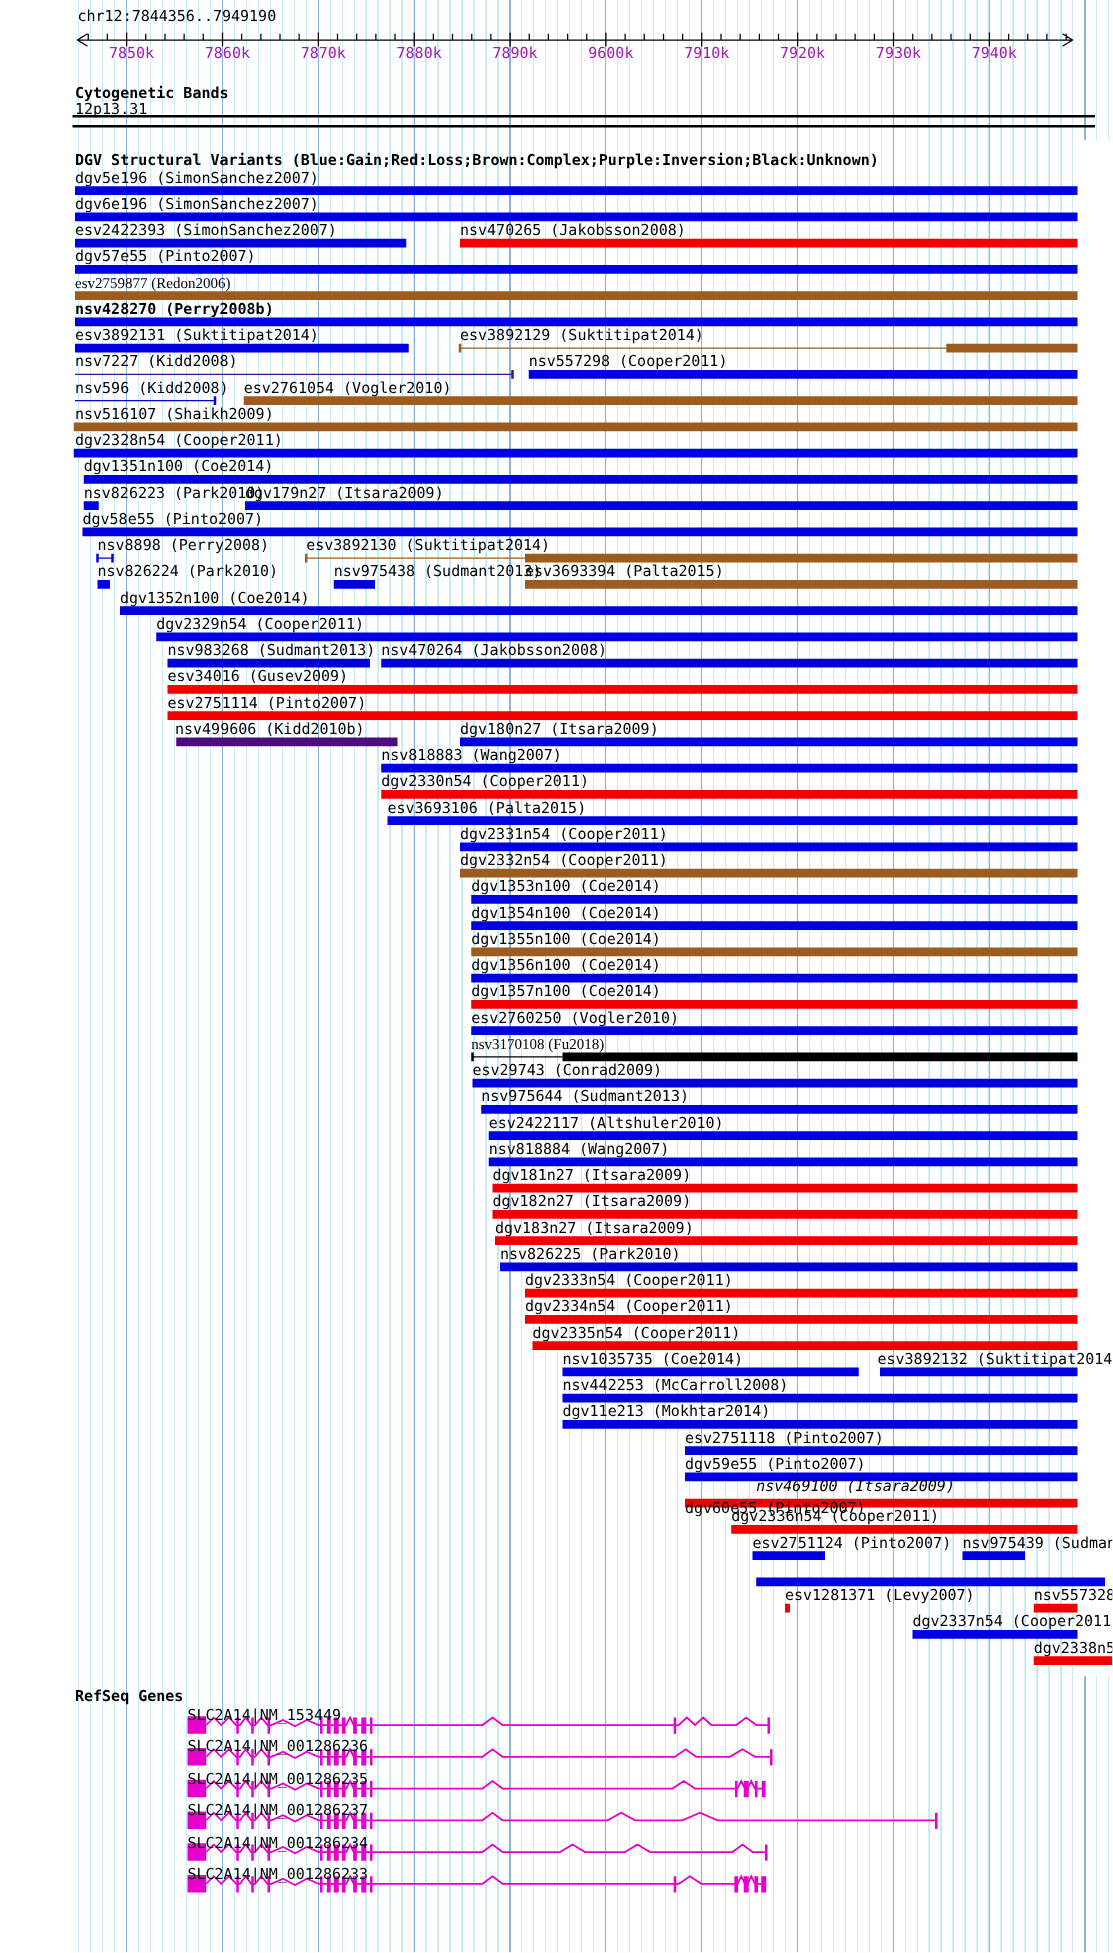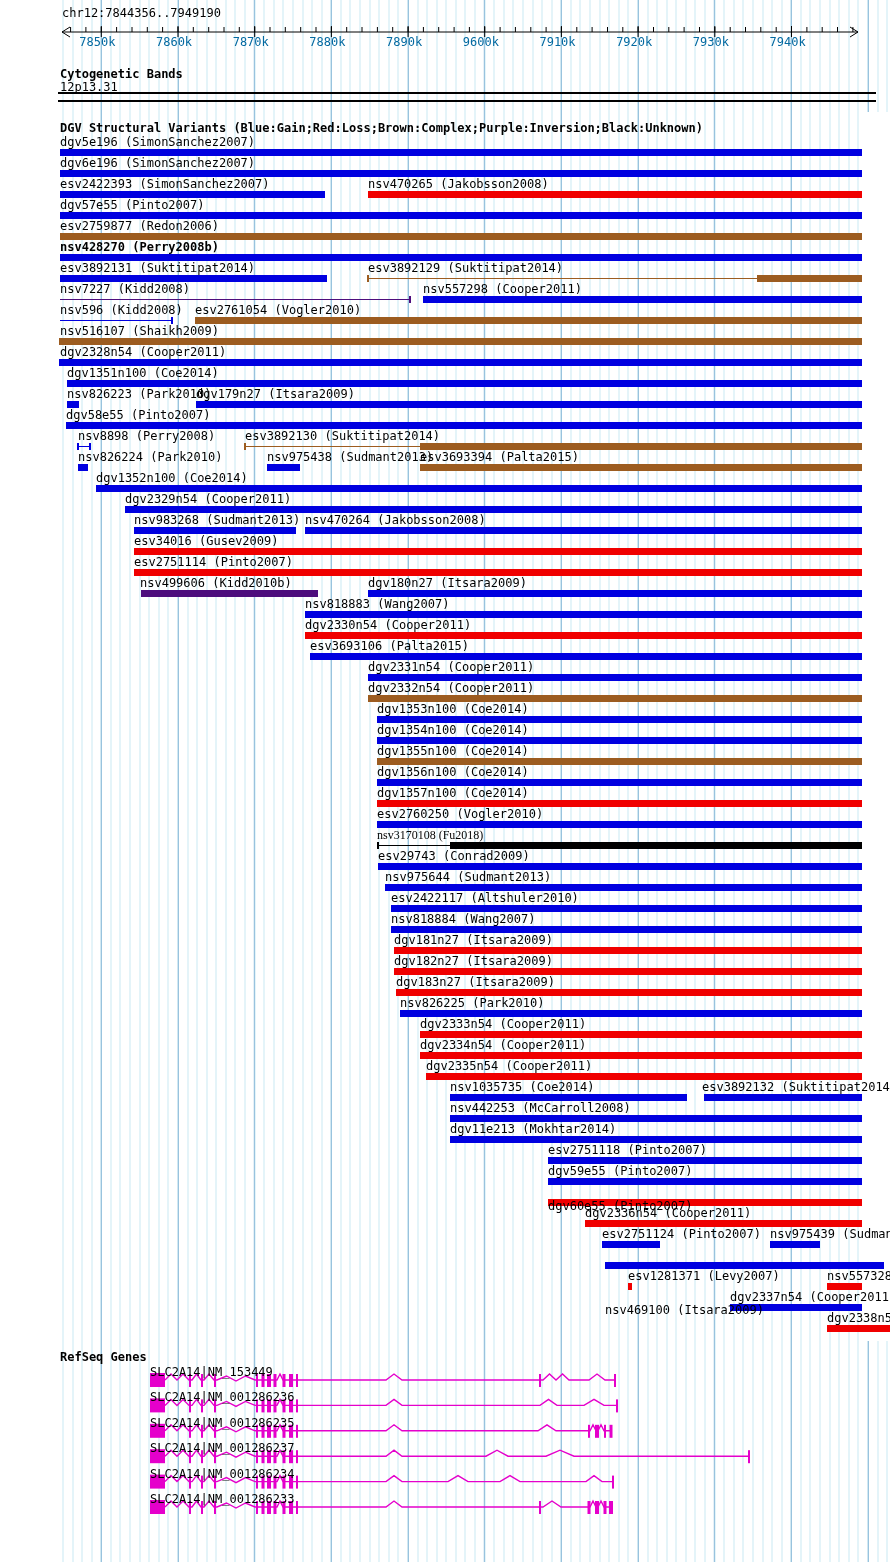--- a/index.html
+++ b/index.html
@@ -14,21 +14,21 @@
       repeating-linear-gradient(90deg,var(--gl) 0 1px,transparent 1px 9.583px);
     background-position:42.8px 0,4.5px 0;
   }
   .erase{position:absolute;left:862px;top:112px;width:28px;height:1229px;background:#ffffff;z-index:1;}
   .lbl{position:absolute;z-index:3;font-size:12px;line-height:12px;color:#000;white-space:pre;}
   .bold{font-weight:bold;}
   .seg{position:absolute;z-index:2;}
   .band{position:absolute;left:58px;top:92px;width:818px;height:6px;
         border-top:2px solid #000;border-bottom:2px solid #000;z-index:2;}
   svg{position:absolute;z-index:2;}
-  .ticklbl{position:absolute;z-index:3;font-size:12px;line-height:12px;color:#0369a1;width:44px;text-align:left;}
+  .ticklbl{position:absolute;z-index:3;font-size:12px;line-height:12px;color:#a21caf;width:44px;text-align:right;}
 </style>
 </head>
 <body>
 
 <div id="canvas" style="--gl: #c9e9f2; --gd: #86b7d7;">
   <div class="stripes"></div>
   <div class="erase"></div>
 
   <span class="lbl" style="left:62px;top:7px;">chr12:7844356..7949190</span>
   <svg id="ruler-svg" width="890" height="52" style="left:0;top:0;">
@@ -56,21 +56,21 @@
       <span class="lbl" style="left: 60px; top: 136px;">dgv5e196 (SimonSanchez2007)</span>
       <div class="seg" style="left: 60px; top: 149px; width: 802px; height: 7px; background: rgb(0, 0, 224);"></div>
       <span class="lbl" style="left: 60px; top: 157px; text-align: center;">dgv6e196 (SimonSanchez2007)</span>
       <div class="seg" style="left: 60px; top: 170px; width: 802px; height: 7px; background: rgb(0, 0, 224);"></div>
       <span class="lbl" style="left: 60px; top: 178px;">esv2422393 (SimonSanchez2007)</span>
       <div class="seg" style="left: 60px; top: 191px; width: 265px; height: 7px; background: rgb(0, 0, 224);"></div>
       <span class="lbl" style="left: 368px; top: 178px;">nsv470265 (Jakobsson2008)</span>
       <div class="seg" style="left: 368px; top: 191px; width: 494px; height: 7px; background: rgb(240, 0, 0);"></div>
       <span class="lbl" style="left: 60px; top: 199px;">dgv57e55 (Pinto2007)</span>
       <div class="seg" style="left: 60px; top: 212px; width: 802px; height: 7px; background: rgb(0, 0, 224);"></div>
-      <span class="lbl" style="left: 60px; top: 220px;">esv2759877 (Redon2006)</span>
+      <span class="lbl" style="left: 60px; top: 220px; font-family: Liberation Serif, serif;">esv2759877 (Redon2006)</span>
       <div class="seg" style="left: 60px; top: 233px; width: 802px; height: 7px; background: rgb(156, 92, 32);"></div>
       <span class="lbl" style="left: 60px; top: 241px; font-weight: bold;">nsv428270 (Perry2008b)</span>
       <div class="seg" style="left: 60px; top: 254px; width: 802px; height: 7px; background: rgb(0, 0, 224);"></div>
       <span class="lbl" style="left: 60px; top: 262px;">esv3892131 (Suktitipat2014)</span>
       <div class="seg" style="left: 60px; top: 275px; width: 267px; height: 7px; background: rgb(0, 0, 224);"></div>
       <span class="lbl" style="left: 368px; top: 262px;">esv3892129 (Suktitipat2014)</span>
       <div class="seg" style="left: 367px; top: 275px; width: 2px; height: 7px; background: rgb(156, 92, 32);"></div>
       <div class="seg" style="left: 368px; top: 278px; width: 389px; height: 1px; background: rgb(156, 92, 32);"></div>
       <div class="seg" style="left: 757px; top: 275px; width: 105px; height: 7px; background: rgb(156, 92, 32);"></div>
       <span class="lbl" style="left: 60px; top: 283px;">nsv7227 (Kidd2008)</span>
@@ -186,21 +186,21 @@
       <span class="lbl" style="left: 548px; top: 1165px;">dgv59e55 (Pinto2007)</span>
       <div class="seg" style="left: 548px; top: 1178px; width: 314px; height: 7px; background: rgb(0, 0, 224);"></div>
       <span class="lbl" style="left: 548px; top: 1186px; margin-top: 14px;">dgv60e55 (Pinto2007)</span>
       <div class="seg" style="left: 548px; top: 1199px; width: 314px; height: 7px; background: rgb(240, 0, 0);"></div>
       <span class="lbl" style="left: 585px; top: 1207px;">dgv2336n54 (Cooper2011)</span>
       <div class="seg" style="left: 585px; top: 1220px; width: 277px; height: 7px; background: rgb(240, 0, 0);"></div>
       <span class="lbl" style="left: 602px; top: 1228px;">esv2751124 (Pinto2007)</span>
       <div class="seg" style="left: 602px; top: 1241px; width: 58px; height: 7px; background: rgb(0, 0, 224);"></div>
       <span class="lbl" style="left: 770px; top: 1228px;">nsv975439 (Sudmant20</span>
       <div class="seg" style="left: 770px; top: 1241px; width: 50px; height: 7px; background: rgb(0, 0, 224);"></div>
-      <span class="lbl" style="left: 605px; top: 1304px;">nsv469100 (Itsara2009)</span>
+      <span class="lbl" style="left: 605px; top: 1183px; font-style: italic;">nsv469100 (Itsara2009)</span>
       <div class="seg" style="left: 605px; top: 1262px; width: 279px; height: 7px; background: rgb(0, 0, 224);"></div>
       <span class="lbl" style="left: 628px; top: 1270px;">esv1281371 (Levy2007)</span>
       <div class="seg" style="left: 628px; top: 1283px; width: 4px; height: 7px; background: rgb(240, 0, 0);"></div>
       <span class="lbl" style="left: 827px; top: 1270px;">nsv557328 (</span>
       <div class="seg" style="left: 827px; top: 1283px; width: 35px; height: 7px; background: rgb(240, 0, 0);"></div>
       <span class="lbl" style="left: 730px; top: 1291px;">dgv2337n54 (Cooper2011)</span>
       <div class="seg" style="left: 730px; top: 1304px; width: 132px; height: 7px; background: rgb(0, 0, 224);"></div>
       <span class="lbl" style="left: 827px; top: 1312px;">dgv2338n54</span>
       <div class="seg" style="left: 827px; top: 1325px; width: 63px; height: 7px; background: rgb(240, 0, 0);"></div>
     </div>

